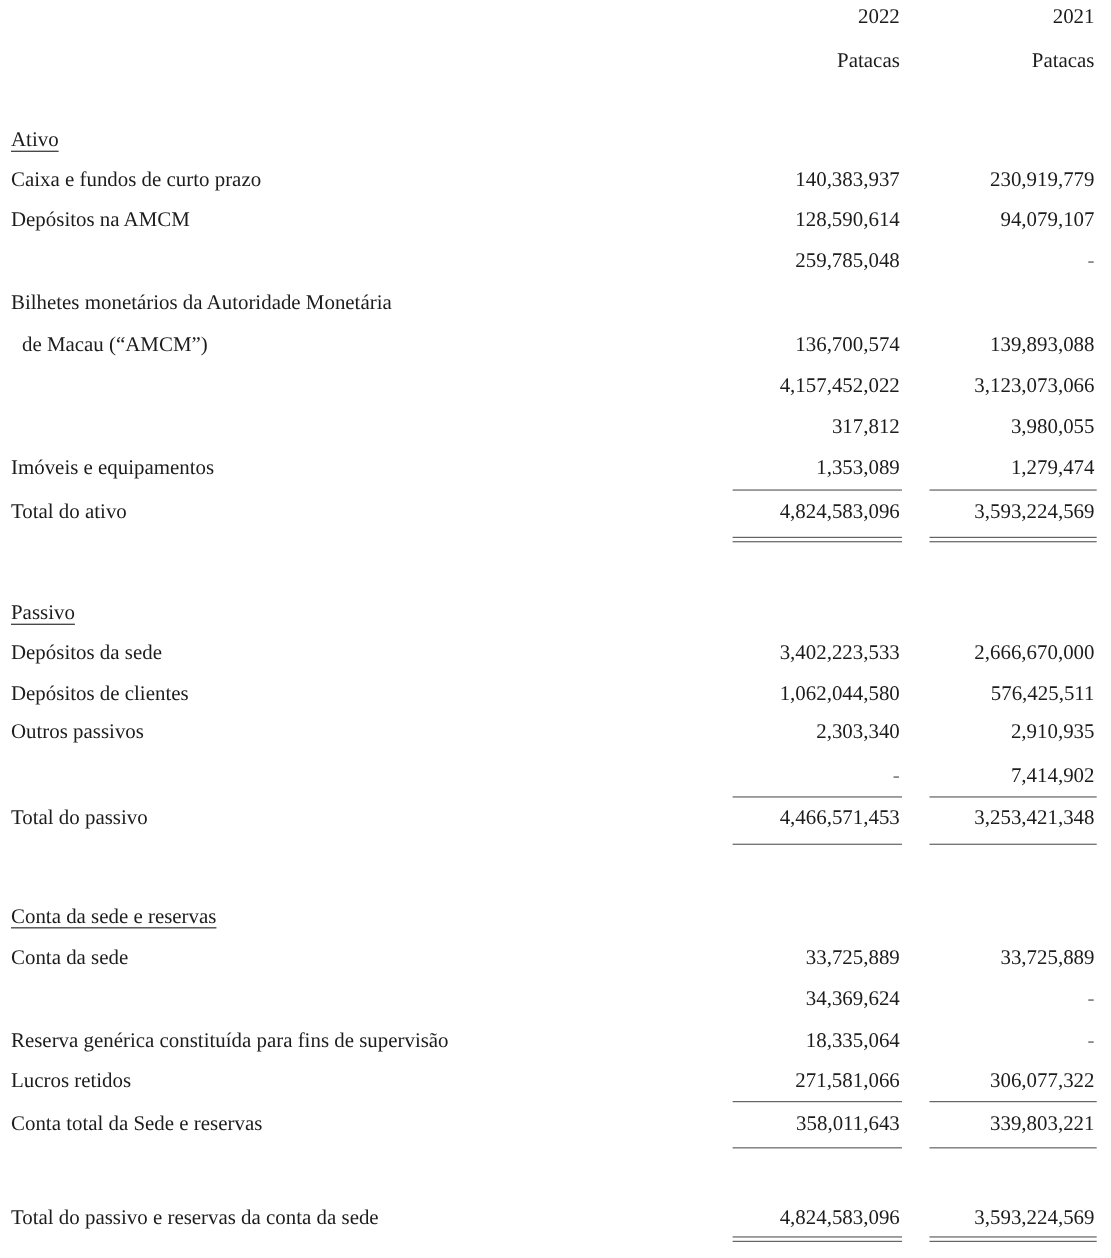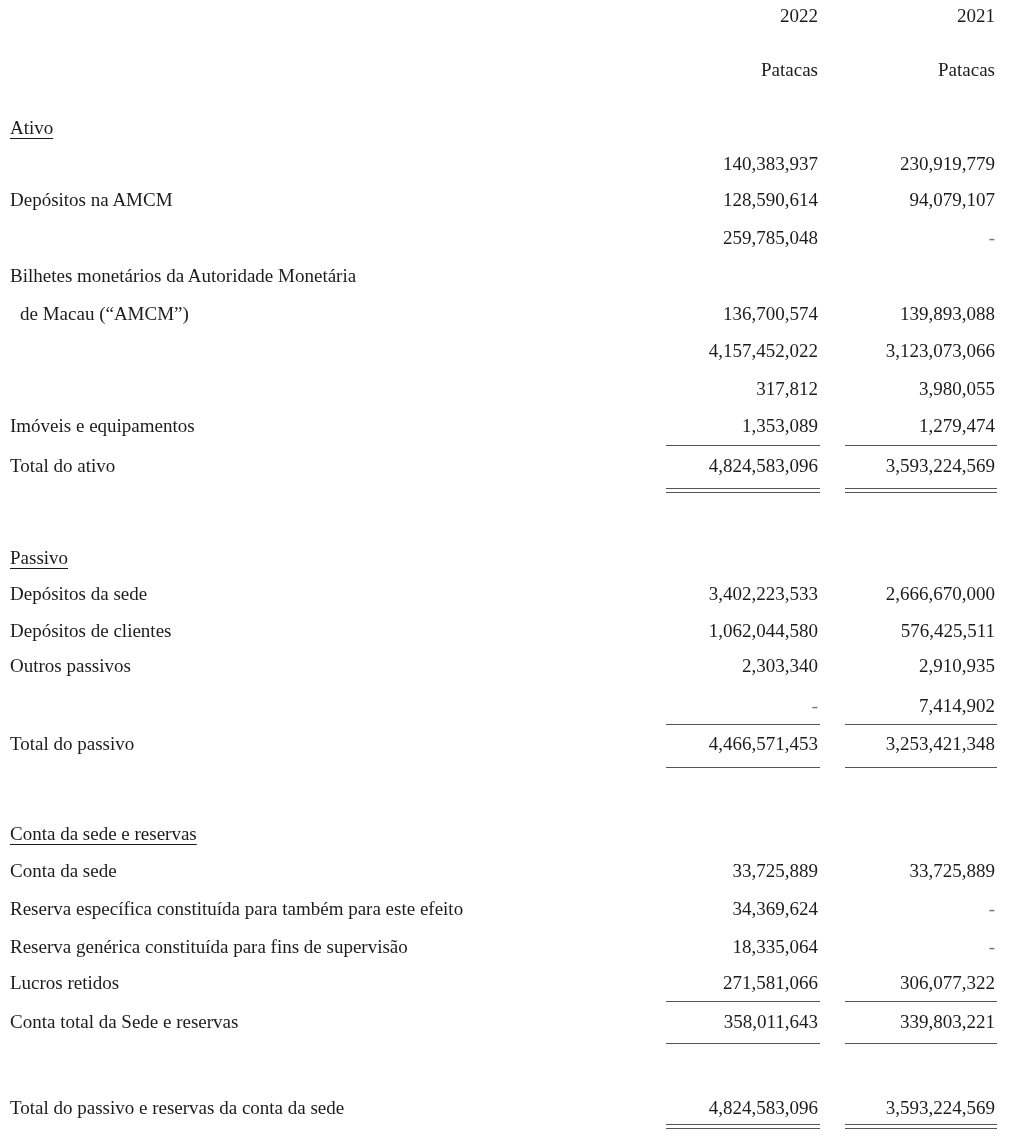--- a/index.html
+++ b/index.html
@@ -21,29 +21,30 @@
     .dbl { height: 3px; border-top: 1.5px solid #555; border-bottom: 1.5px solid #555; }
     .dash { color: #777; }
   </style>
 </head>
 <body>
 
 <div class="row hdr" style="top:2px;">
   <span class="val c1">2022</span>
   <span class="val c2">2021</span>
 </div>
-<div class="row hdr" style="top:56px;padding-left:44px;">
+<div class="row hdr" style="top:42px;padding-left:44px;">
   <span class="val c1">Patacas</span>
   <span class="val c2">Patacas</span>
 </div>
 
 <div class="row section" style="top:114px;">
   <span class="label">Ativo</span>
 </div>
 <div class="row" style="top:150px;">
+  <span class="label">Caixa e fundos de curto prazo</span>
   <span class="val c1">140,383,937</span>
   <span class="val c2">230,919,779</span>
 </div>
 <div class="row" style="top:186px;">
   <span class="label">Depósitos na AMCM</span>
   <span class="val c1">128,590,614</span>
   <span class="val c2">94,079,107</span>
 </div>
 <div class="row" style="top:224px;">
   <span class="val c1">259,785,048</span>
@@ -114,21 +115,20 @@
 
 <div class="row section" style="top:820px;">
   <span class="label">Conta da sede e reservas</span>
 </div>
 <div class="row" style="top:857px;">
   <span class="label">Conta da sede</span>
   <span class="val c1">33,725,889</span>
   <span class="val c2">33,725,889</span>
 </div>
 <div class="row" style="top:895px;">
-  <span class="label">Reserva específica constituída para também para este efeito</span>
   <span class="val c1">34,369,624</span>
   <span class="val c2 dash">-</span>
 </div>
 <div class="row" style="top:933px;">
   <span class="label">Reserva genérica constituída para fins de supervisão</span>
   <span class="val c1">18,335,064</span>
   <span class="val c2 dash">-</span>
 </div>
 <div class="row" style="top:969px;">
   <span class="label">Lucros retidos</span>

